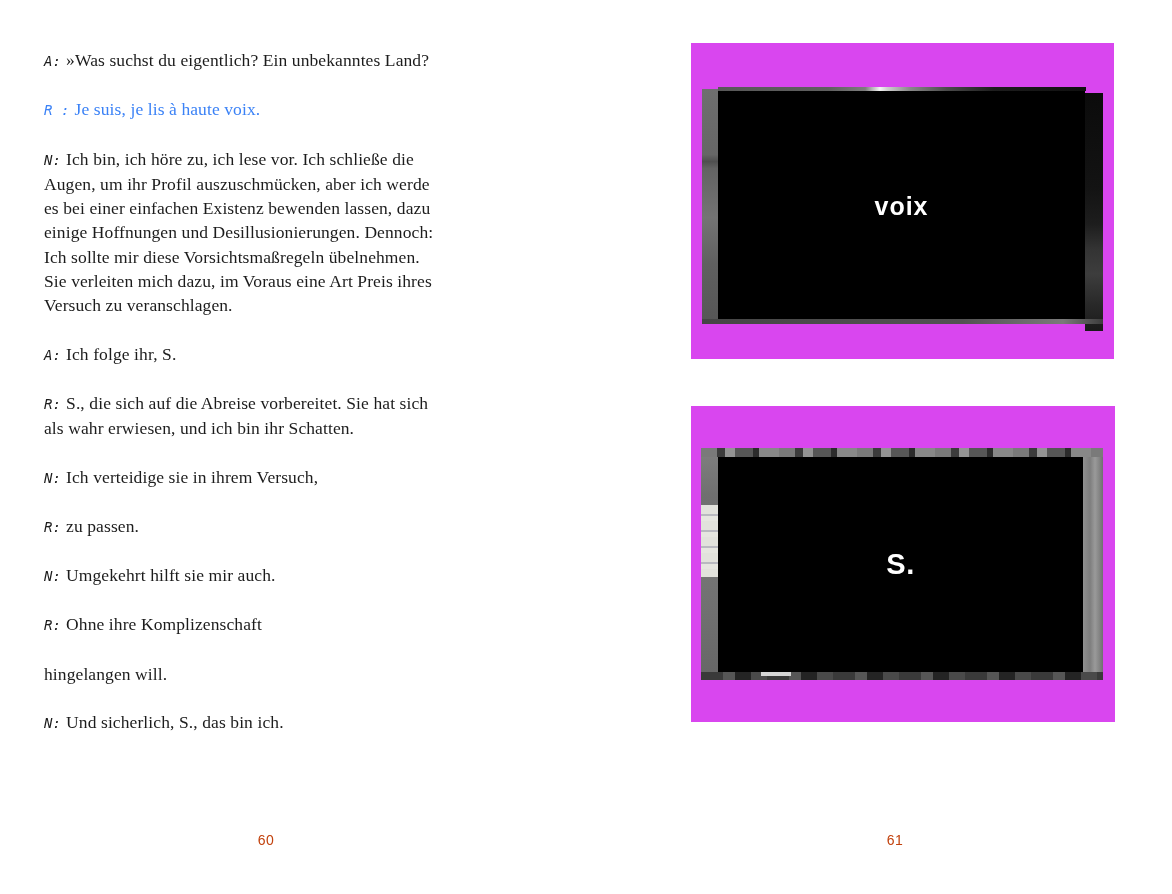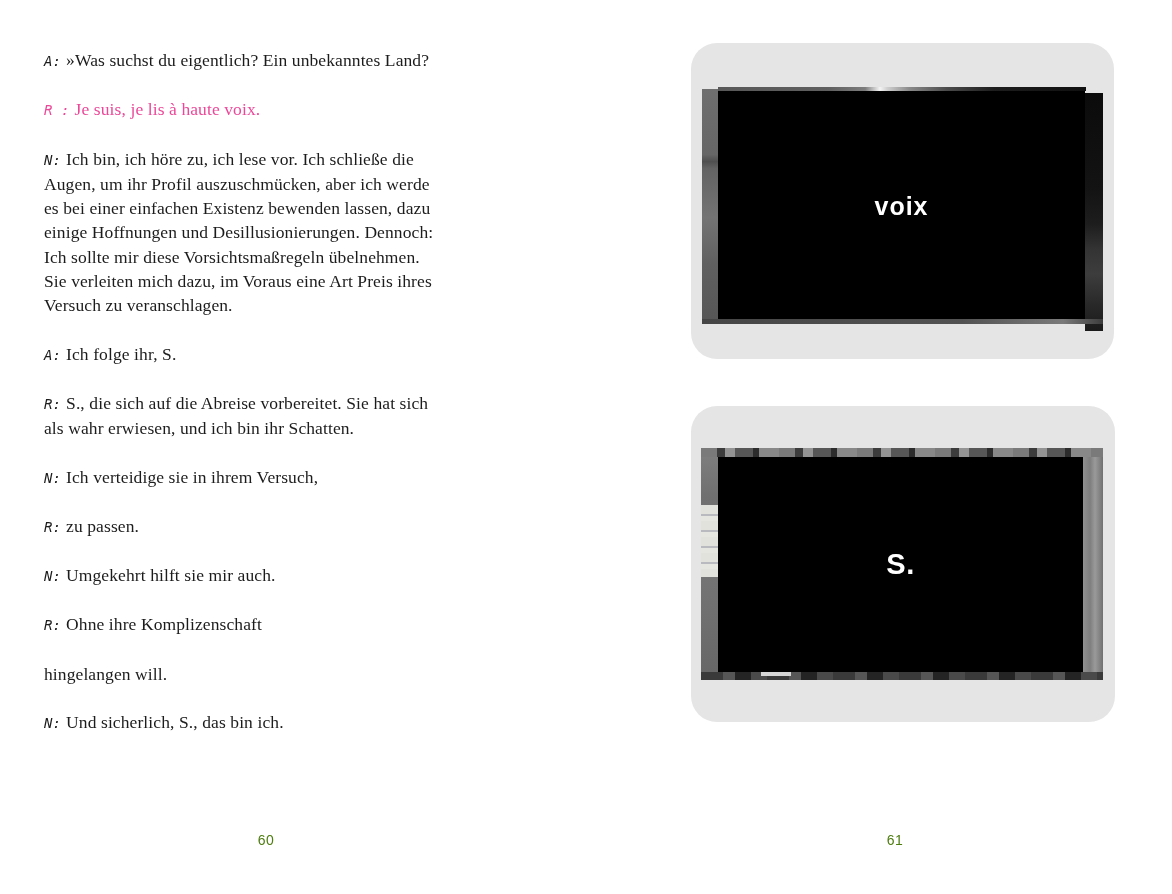--- a/index.html
+++ b/index.html
@@ -32,42 +32,41 @@
     line-height: 24.3px;
     letter-spacing: 0.1px;
   }
   .para .line { display: block; white-space: nowrap; }
   .speaker {
     font-family: "DejaVu Sans Mono", monospace;
     font-style: italic;
     font-size: 14px;
     margin-right: 5px;
   }
-  .para.accent { color: #ec4899; }
+  .para.accent { color: #3b82f6; }
 
   
   .page-number {
     position: absolute;
     width: 34px;
     text-align: center;
     top: 832px;
     font-family: "Liberation Sans", sans-serif;
     font-size: 14px;
-    color: #4d7c0f;
+    color: #c2410c;
     letter-spacing: 0.5px;
   }
   .page-number.left  { left: 249px; }
   .page-number.right { left: 878px; }
 
   
   .still {
     position: absolute;
-    background: #e5e5e5;
+    background: #d946ef;
     overflow: hidden;
-    border-radius: 26px;
   }
   .still-top    { left: 691px; top: 43px;  width: 423px; height: 316px; }
   .still-bottom { left: 691px; top: 406px; width: 424px; height: 316px; }
 
   .still * { position: absolute; }
 
   
   .s1-strip-left {
     left: 11px; top: 46px; width: 16px; height: 234px;
     background: linear-gradient(180deg,

